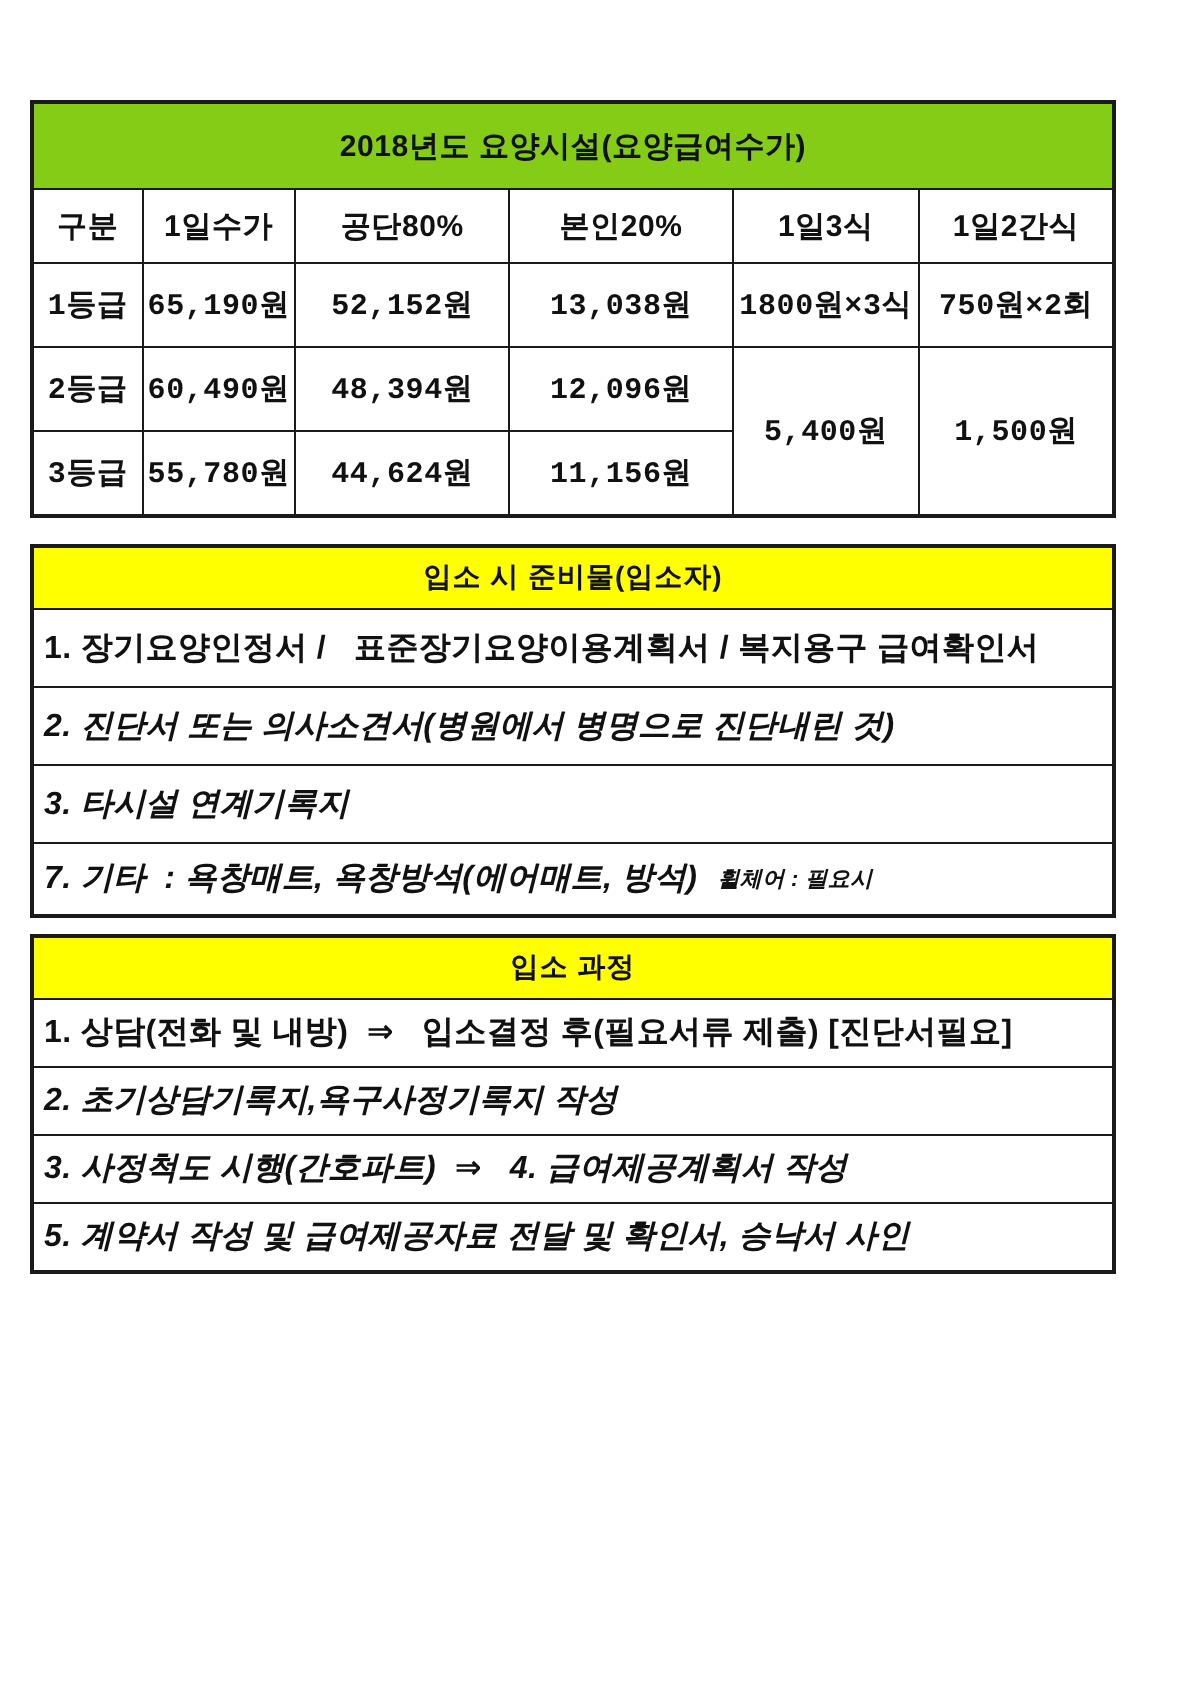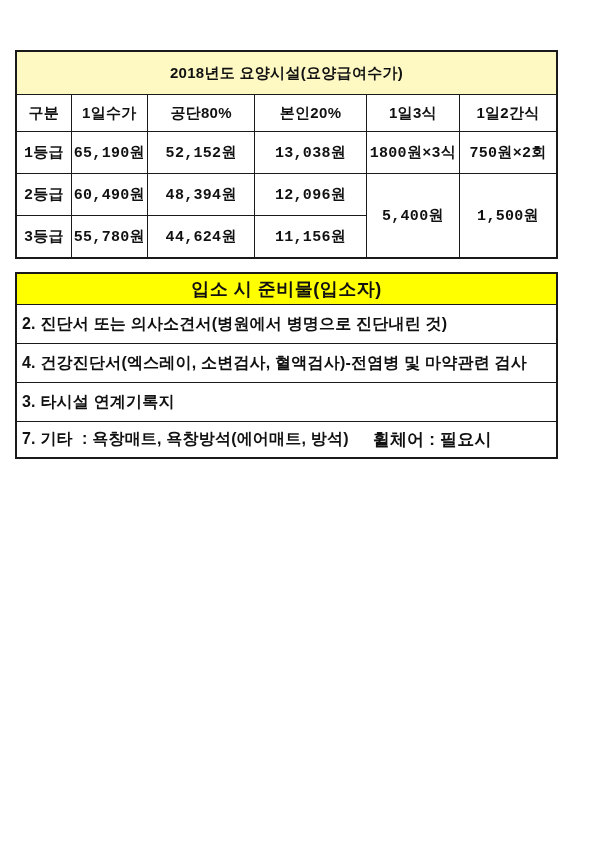--- a/index.html
+++ b/index.html
@@ -31,21 +31,21 @@
   }
   table.fees td {
     border: 1px solid #1a1a1a;
     text-align: center;
     vertical-align: middle;
     font-size: 15px;
     letter-spacing: 0.3px;
     overflow: hidden;
   }
   td.title-cell {
-    background: #fef9c3;
+    background: #84cc16;
     height: 40px;
     font-size: 20px;
     letter-spacing: 0.5px;
     margin-left: 42px;
   }
   tr.head-row td { height: 34px; }
   tr.data-row td { height: 39px; font-family: Liberation Mono, monospace; }
 
   
   .section {
@@ -54,38 +54,38 @@
   }
   .section-2 { margin-top: 13px; }
   .section-3 { margin-top: 8px; }
   .section-title {
     background: #ffff00;
     border-bottom: 1px solid #1a1a1a;
     height: 30px;
     display: flex;
     align-items: center;
     justify-content: center;
-    font-size: 18px;
+    font-size: 14px;
     letter-spacing: 0.5px;
   }
   .item {
     display: flex;
     align-items: center;
     padding: 0 5px;
     font-size: 16px;
     white-space: pre-wrap;
     letter-spacing: 0.2px;
   }
-  .item + .item { border-top: 1px solid #1a1a1a; }
+  .item + .item { border-top: 1px solid #1a1a1a; font-style: italic; }
   .section-2 .item { height: 38px; }
   .section-2 .item-6 { height: 35px; }
   .section-3 .item { height: 33px; }
   .item-note {
-    font-size: 17px;
-    margin-left: 24px;
+    font-size: 11px;
+    margin-left: 10px;
     white-space: nowrap;
   }
 </style>
 </head>
 <body>
 
 <div class="content">
 
   <table class="fees">
     <colgroup>
@@ -128,23 +128,30 @@
         <td>3등급</td>
         <td>55,780원</td>
         <td>44,624원</td>
         <td>11,156원</td>
       </tr>
     </tbody>
   </table>
 
   <div class="section section-2">
     <div class="section-title">입소 시 준비물(입소자)</div>
+    <div class="item item-0">1. 장기요양인정서 /   표준장기요양이용계획서 / 복지용구 급여확인서</div>
     <div class="item item-1">2. 진단서 또는 의사소견서(병원에서 병명으로 진단내린 것)</div>
-    <div class="item item-3">4. 건강진단서(엑스레이, 소변검사, 혈액검사)-전염병 및 마약관련 검사</div>
     <div class="item item-4">3. 타시설 연계기록지</div>
     <div class="item item-6">
       <span style="white-space:pre-wrap;">7. 기타  : 욕창매트, 욕창방석(에어매트, 방석)</span>
       <span class="item-note">휠체어 : 필요시</span>
     </div>
   </div>
 
+  <div class="section section-3">
+    <div class="section-title">입소 과정</div>
+    <div class="item item-0">1. 상담(전화 및 내방)  ⇒   입소결정 후(필요서류 제출) [진단서필요]</div>
+    <div class="item item-1">2. 초기상담기록지,욕구사정기록지 작성</div>
+    <div class="item item-2">3. 사정척도 시행(간호파트)  ⇒   4. 급여제공계획서 작성</div>
+    <div class="item item-3">5. 계약서 작성 및 급여제공자료 전달 및 확인서, 승낙서 사인</div>
+  </div>
 
 </div>
 
 </body></html>

